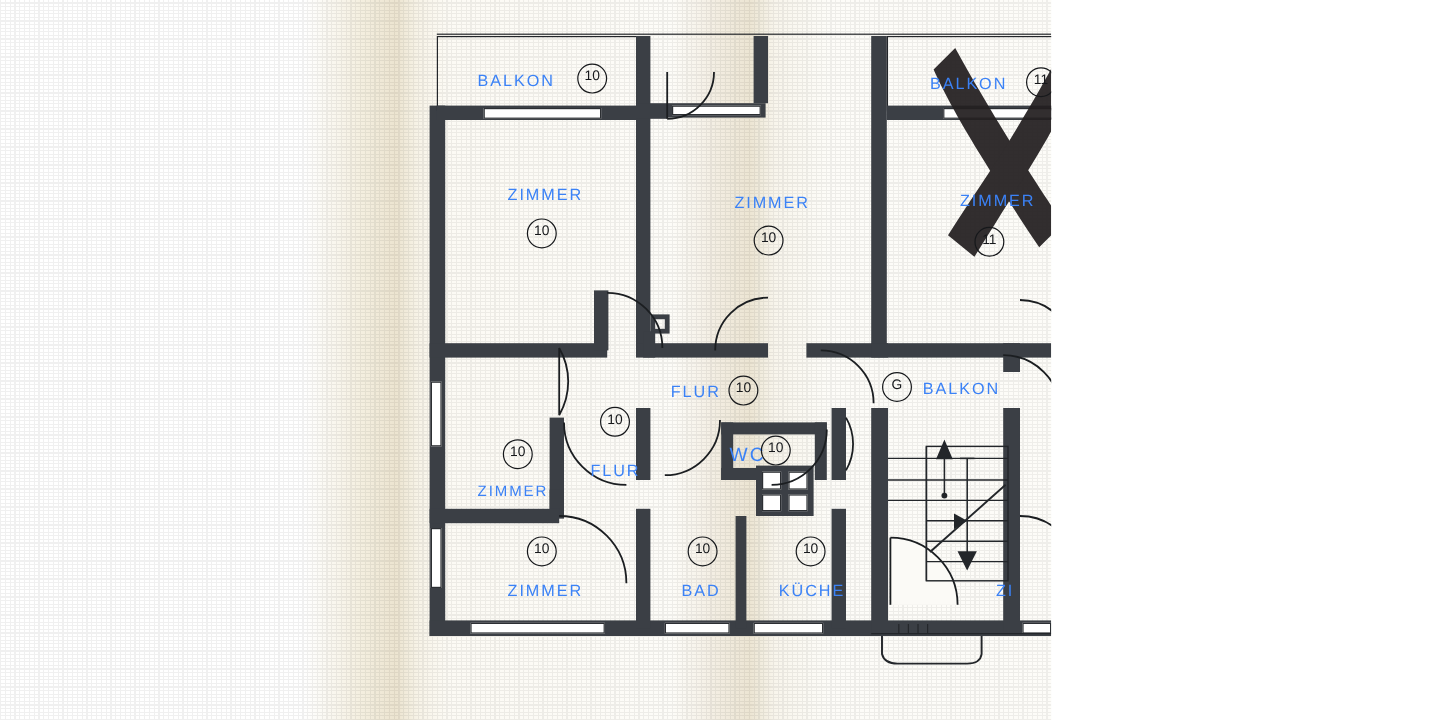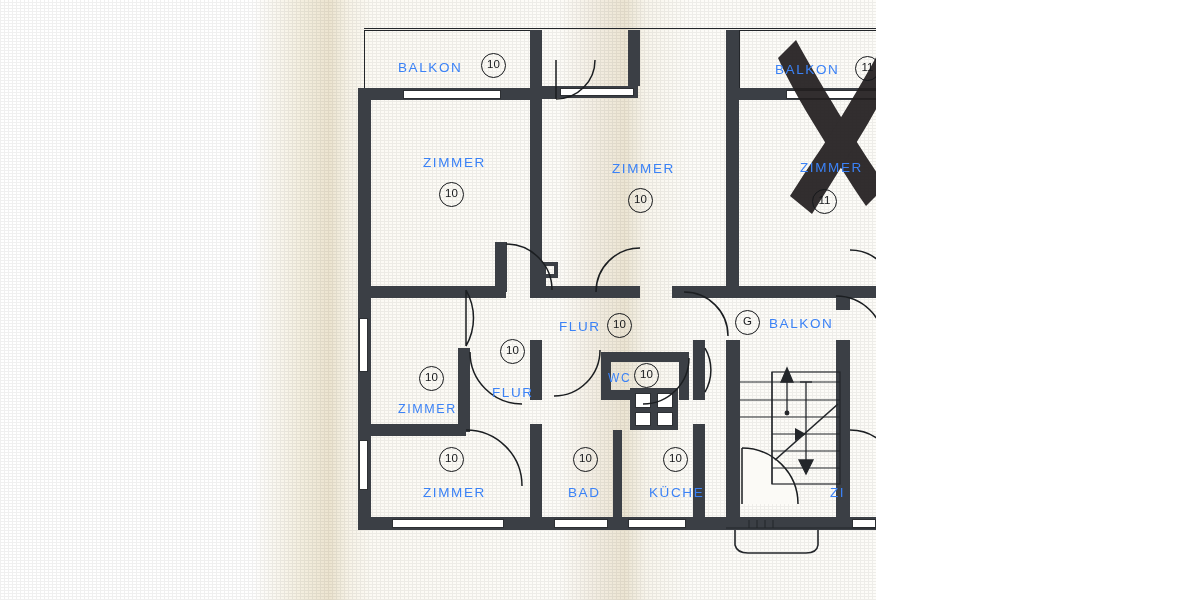--- a/index.html
+++ b/index.html
@@ -206,21 +206,21 @@
 
     <div class="lbl" style="left:559px;top:319px;">FLUR</div>
     <div class="badge" style="left:607px;top:313px;">10</div>
 
     <div class="lbl" style="left:769px;top:316px;">BALKON</div>
     <div class="badge" style="left:735px;top:310px;">G</div>
 
     <div class="lbl" style="left:492px;top:385px;">FLUR</div>
     <div class="badge" style="left:500px;top:339px;">10</div>
 
-    <div class="lbl" style="left:608px;top:371px;font-size:12px;">WC</div>
+    <div class="lbl" style="left:608px;top:371px;font-size:16px;">WC</div>
     <div class="badge" style="left:634px;top:363px;">10</div>
 
     <div class="lbl" style="left:398px;top:402px;font-size:12.5px;">ZIMMER</div>
     <div class="badge" style="left:419px;top:366px;">10</div>
 
     <div class="lbl" style="left:423px;top:485px;">ZIMMER</div>
     <div class="badge" style="left:439px;top:447px;">10</div>
 
     <div class="lbl" style="left:568px;top:485px;">BAD</div>
     <div class="badge" style="left:573px;top:447px;">10</div>

